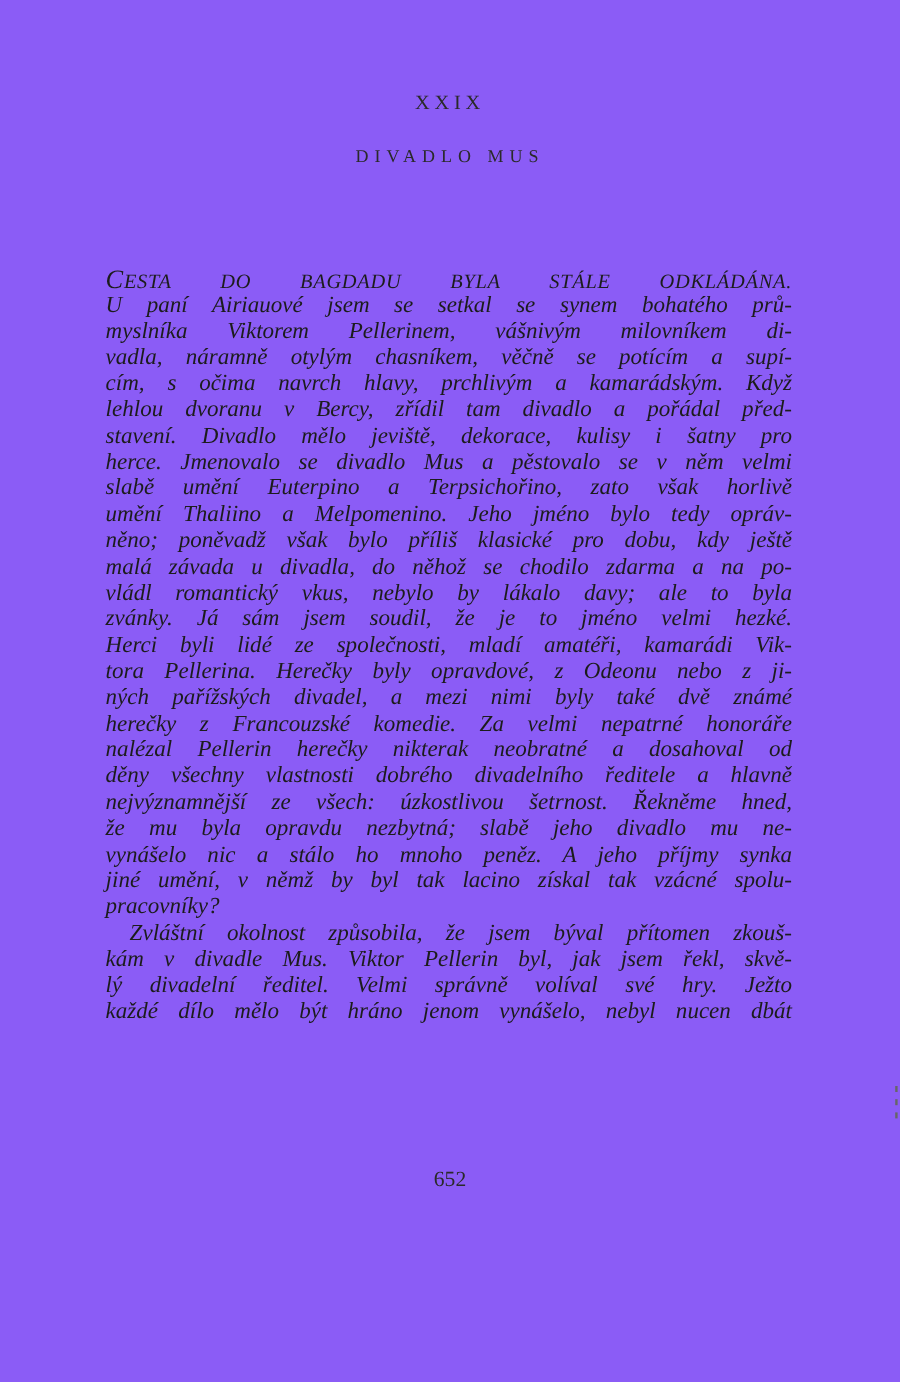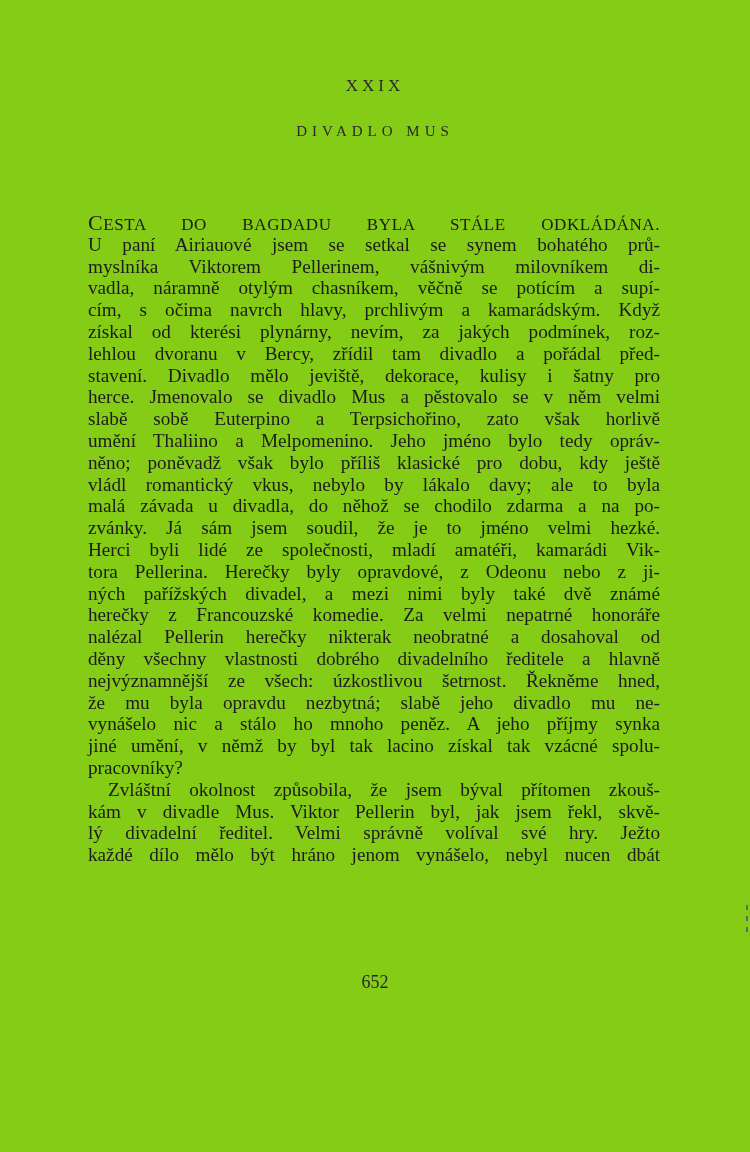--- a/index.html
+++ b/index.html
@@ -12,21 +12,21 @@
       height: 1152px;
       position: relative;
       overflow: hidden;
       font-family: "Liberation Serif", "DejaVu Serif", serif;
       color: #1a1a1a;
     }
     .page {
       position: absolute;
       left: 0; top: 0;
       width: 750px; height: 1152px;
-      background: #84cc16;
+      background: #8b5cf6;
     }
     .chapter-number {
       position: absolute;
       top: 76px;
       left: 0; right: 0;
       text-align: center;
       font-size: 17px;
       letter-spacing: 4px;
       color: #2a2a2a;
     }
@@ -36,22 +36,23 @@
       left: 0; right: 0;
       text-align: center;
       font-size: 15px;
       letter-spacing: 5px;
       color: #2a2a2a;
       margin-top: 19px;
     }
     .body-text {
       position: absolute;
       left: 88px;
-      top: 212px;
+      top: 222px;
       width: 572px;
+      font-style: italic;
     }
     .line {
       height: 21.8px;
       line-height: 21.8px;
       font-size: 19.2px;
       white-space: nowrap;
       text-align: justify;
       text-align-last: justify;
       color: #1c1c1c;
     }
@@ -96,29 +97,28 @@
 <div class="page">
   <div class="chapter-number">XXIX</div>
   <div class="chapter-title">DIVADLO MUS</div>
 
   <div class="body-text">
     <div class="line first"><span class="big-c">C</span><span>ESTA DO BAGDADU BYLA STÁLE ODKLÁDÁNA.</span></div>
     <div class="line">U paní Airiauové jsem se setkal se synem bohatého prů-</div>
     <div class="line">myslníka Viktorem Pellerinem, vášnivým milovníkem di-</div>
     <div class="line">vadla, náramně otylým chasníkem, věčně se potícím a supí-</div>
     <div class="line">cím, s očima navrch hlavy, prchlivým a kamarádským. Když</div>
-    <div class="line">získal od kterési plynárny, nevím, za jakých podmínek, roz-</div>
     <div class="line">lehlou dvoranu v Bercy, zřídil tam divadlo a pořádal před-</div>
     <div class="line">stavení. Divadlo mělo jeviště, dekorace, kulisy i šatny pro</div>
     <div class="line">herce. Jmenovalo se divadlo Mus a pěstovalo se v něm velmi</div>
-    <div class="line">slabě sobě Euterpino a Terpsichořino, zato však horlivě</div>
+    <div class="line">slabě umění Euterpino a Terpsichořino, zato však horlivě</div>
     <div class="line">umění Thaliino a Melpomenino. Jeho jméno bylo tedy opráv-</div>
     <div class="line">něno; poněvadž však bylo příliš klasické pro dobu, kdy ještě</div>
+    <div class="line">malá závada u divadla, do něhož se chodilo zdarma a na po-</div>
     <div class="line">vládl romantický vkus, nebylo by lákalo davy; ale to byla</div>
-    <div class="line">malá závada u divadla, do něhož se chodilo zdarma a na po-</div>
     <div class="line">zvánky. Já sám jsem soudil, že je to jméno velmi hezké.</div>
     <div class="line">Herci byli lidé ze společnosti, mladí amatéři, kamarádi Vik-</div>
     <div class="line">tora Pellerina. Herečky byly opravdové, z Odeonu nebo z ji-</div>
     <div class="line">ných pařížských divadel, a mezi nimi byly také dvě známé</div>
     <div class="line">herečky z Francouzské komedie. Za velmi nepatrné honoráře</div>
     <div class="line">nalézal Pellerin herečky nikterak neobratné a dosahoval od</div>
     <div class="line">děny všechny vlastnosti dobrého divadelního ředitele a hlavně</div>
     <div class="line">nejvýznamnější ze všech: úzkostlivou šetrnost. Řekněme hned,</div>
     <div class="line">že mu byla opravdu nezbytná; slabě jeho divadlo mu ne-</div>
     <div class="line">vynášelo nic a stálo ho mnoho peněz. A jeho příjmy synka</div>

